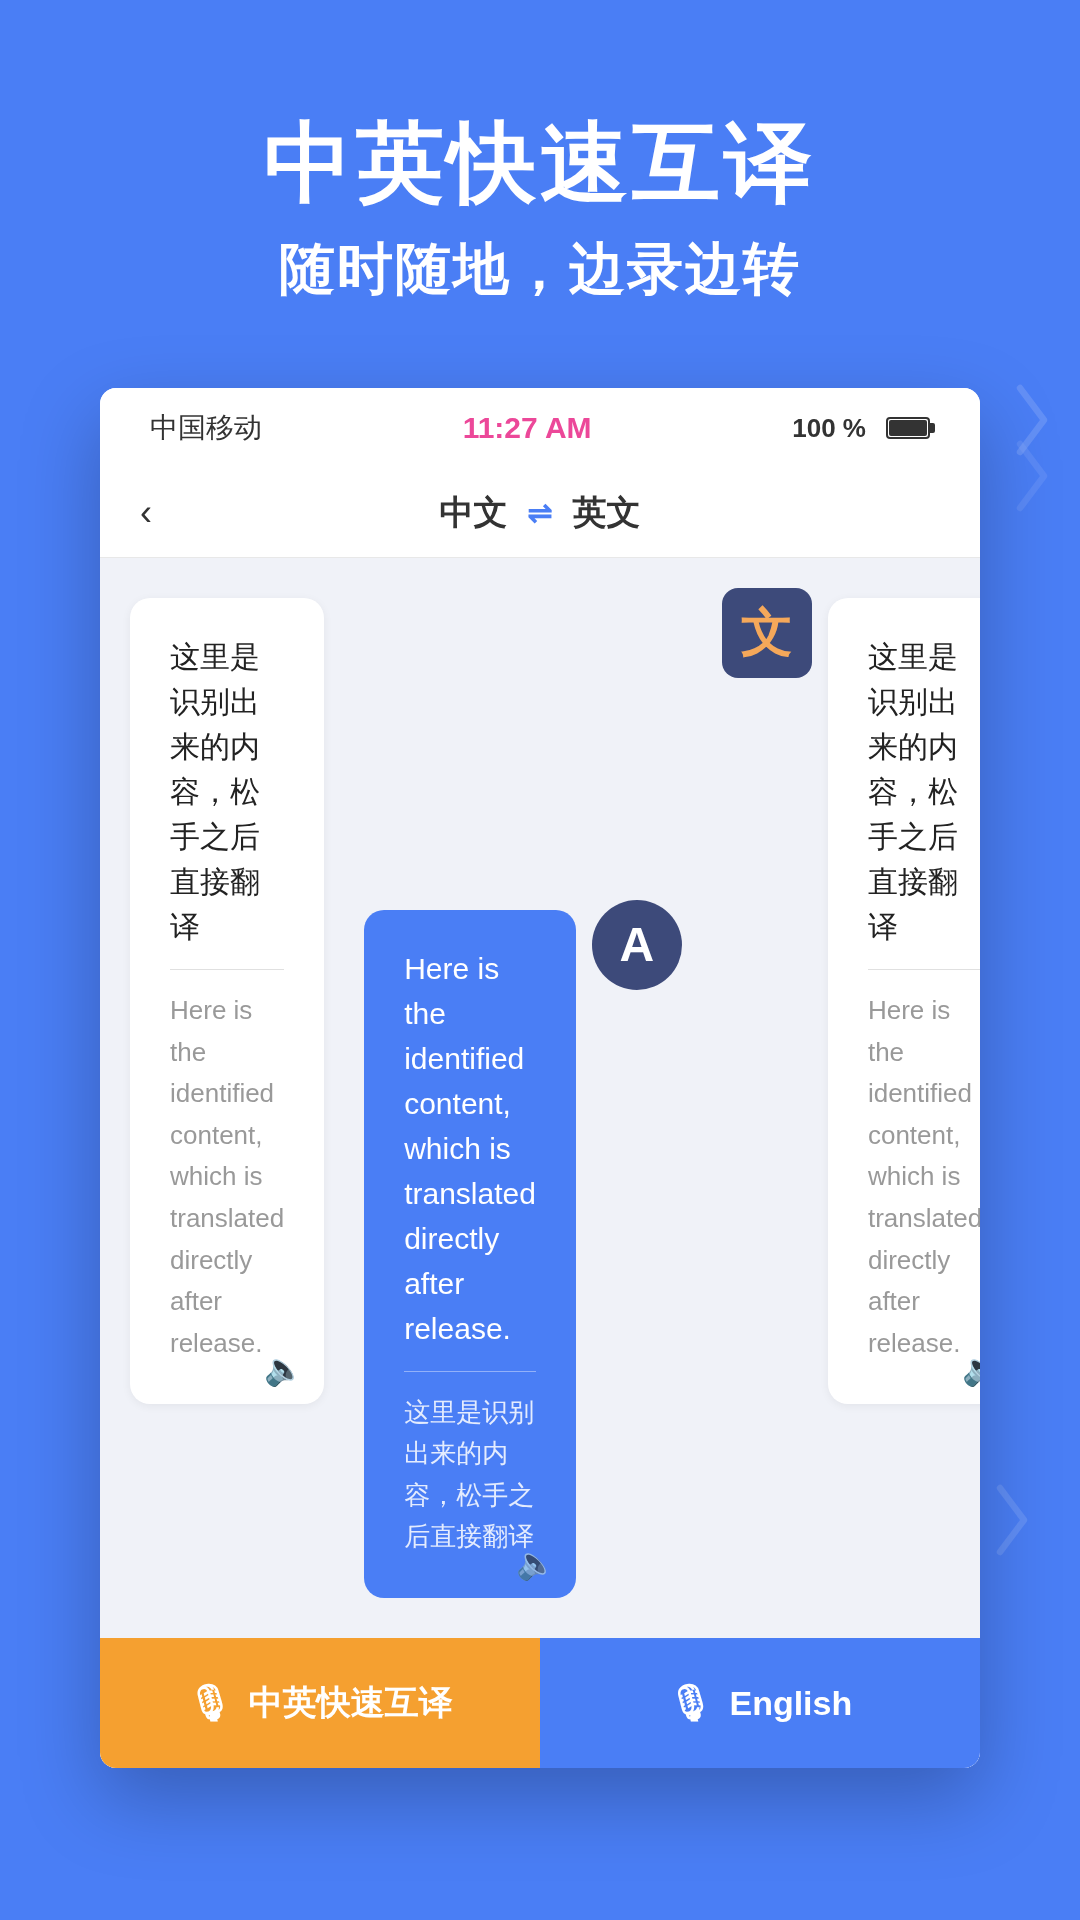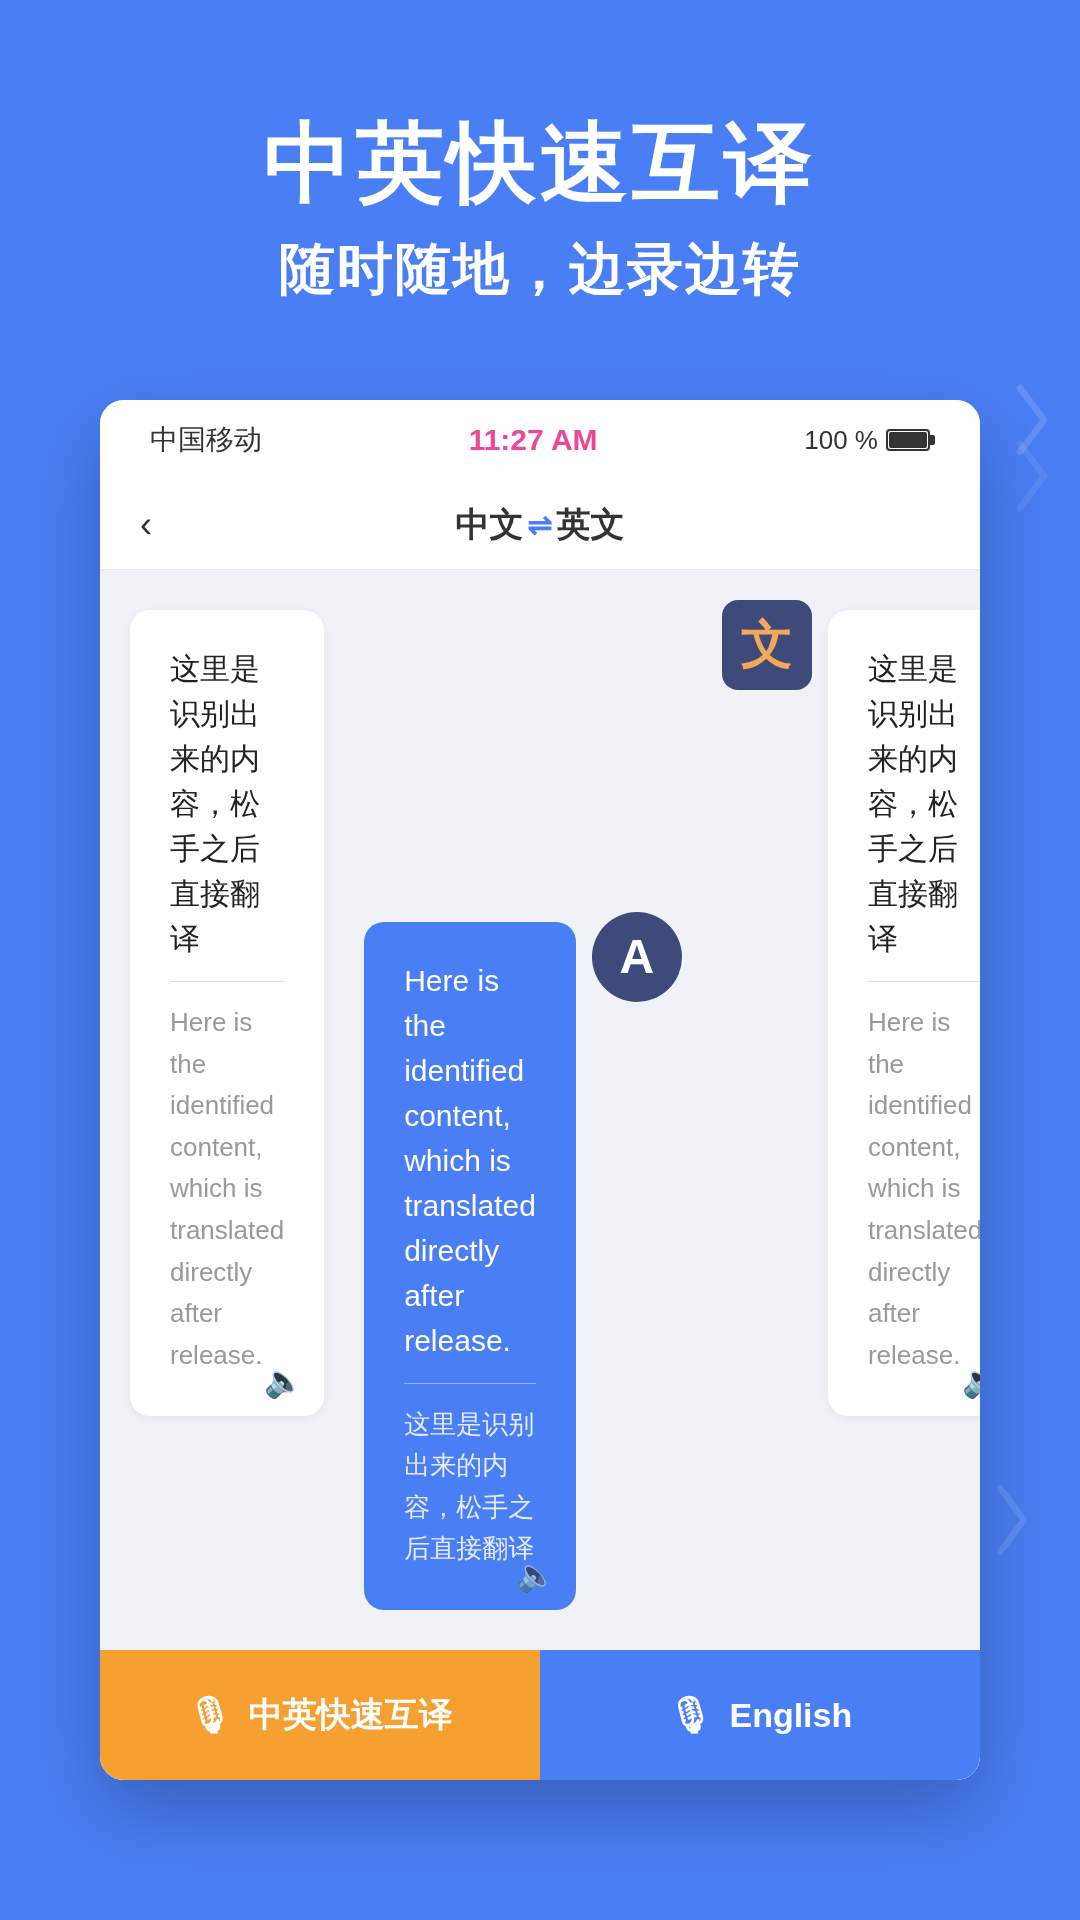--- a/index.html
+++ b/index.html
@@ -47,26 +47,26 @@
       font-size: 56px;
       font-weight: 600;
       color: #ffffff;
       margin-top: 20px;
       letter-spacing: 2px;
     }
 
     
     .phone-mockup {
       position: absolute;
-      top: 400px;
+      top: 388px;
       left: 100px;
       width: 880px;
       height: 1380px;
       background: #f0f2f8;
-      border-radius: 24px;
+      border-radius: 16px;
       overflow: hidden;
       box-shadow: 0 30px 80px rgba(0,0,0,0.25);
     }
 
     
     .status-bar {
       background: #ffffff;
       height: 80px;
       display: flex;
       align-items: center;
@@ -81,21 +81,22 @@
     .status-time {
       font-size: 30px;
       color: #ec4899;
       font-weight: 600;
     }
     .status-battery {
       font-size: 26px;
       color: #333;
       display: flex;
       align-items: center;
-      gap: 8px;
+      gap: 20px;
+      font-weight: bold;
     }
     .battery-icon {
       width: 44px;
       height: 22px;
       border: 2px solid #333;
       border-radius: 4px;
       position: relative;
       display: inline-block;
     }
     .battery-icon::after {
@@ -132,21 +133,21 @@
     .nav-back {
       position: absolute;
       left: 40px;
       font-size: 36px;
       color: #333;
       cursor: pointer;
     }
     .nav-title {
       display: flex;
       align-items: center;
-      gap: 4px;
+      gap: 20px;
       font-size: 34px;
       color: #333;
       font-weight: 600;
     }
     .nav-swap-icon {
       color: #4a7ef5;
       font-size: 30px;
     }
 
     

